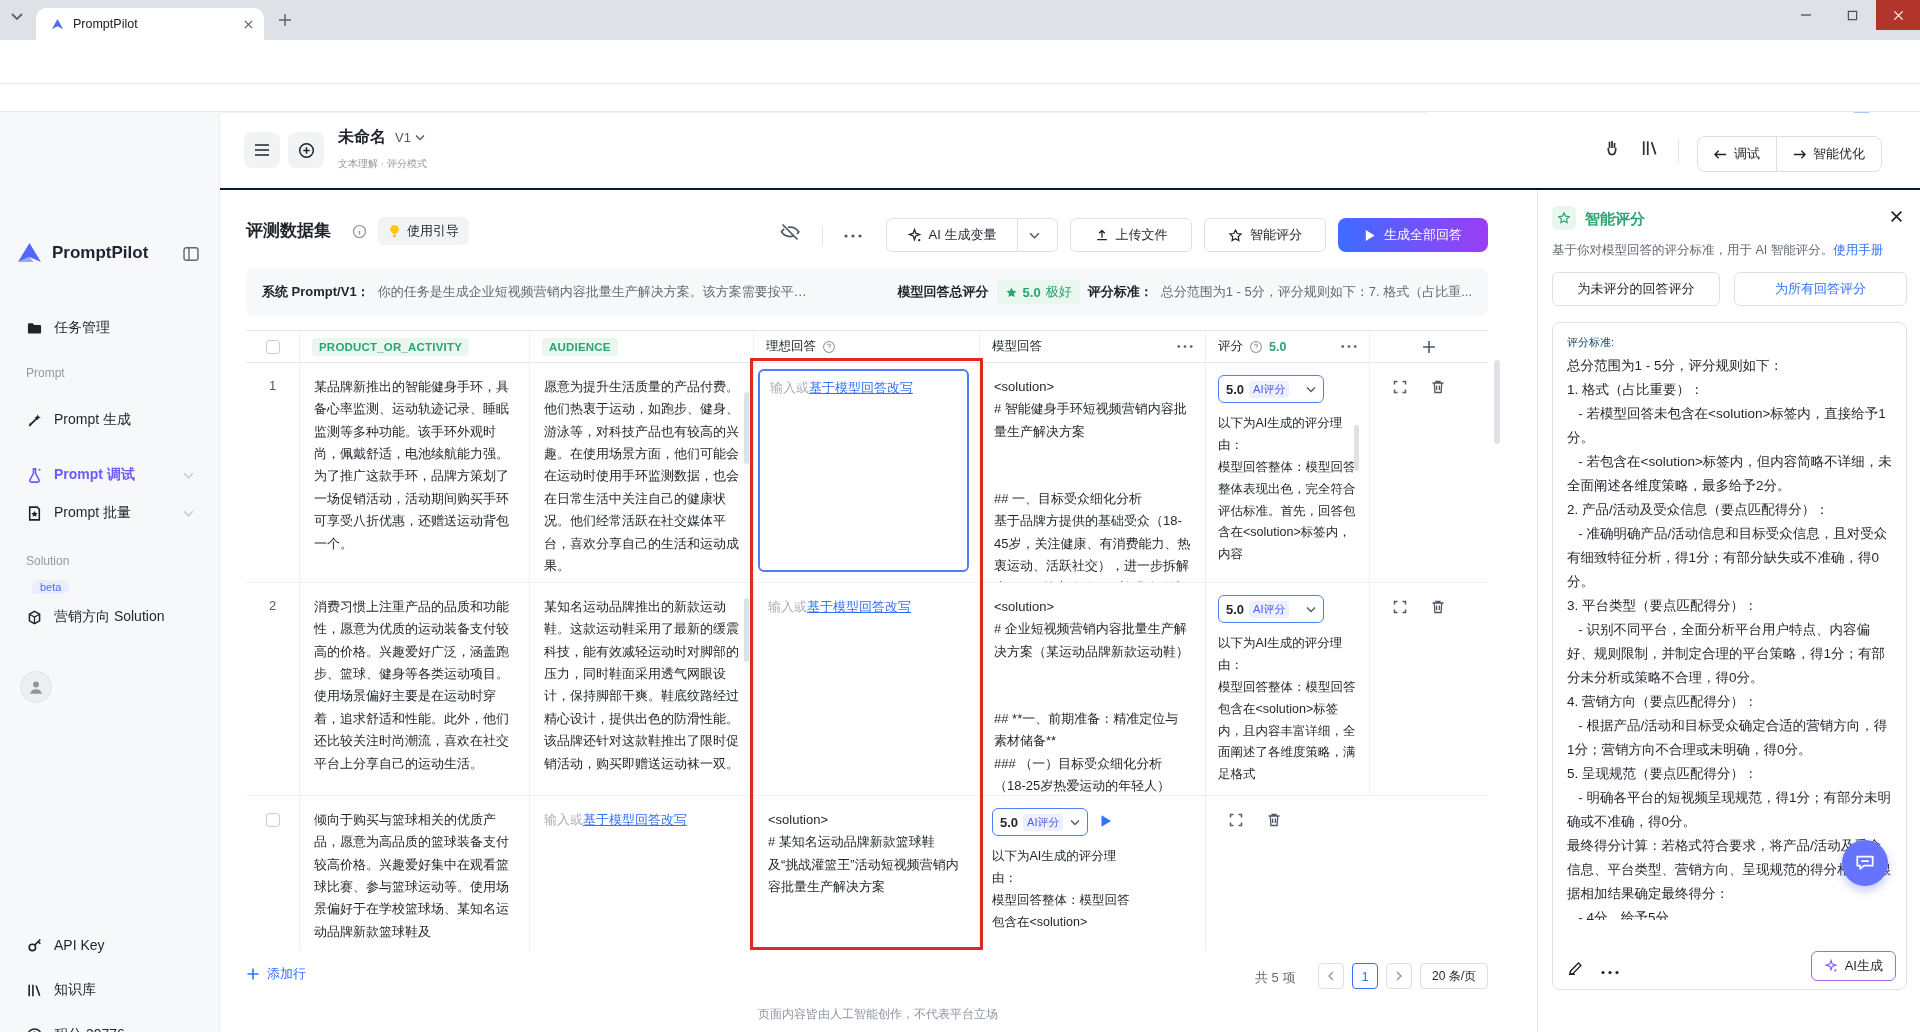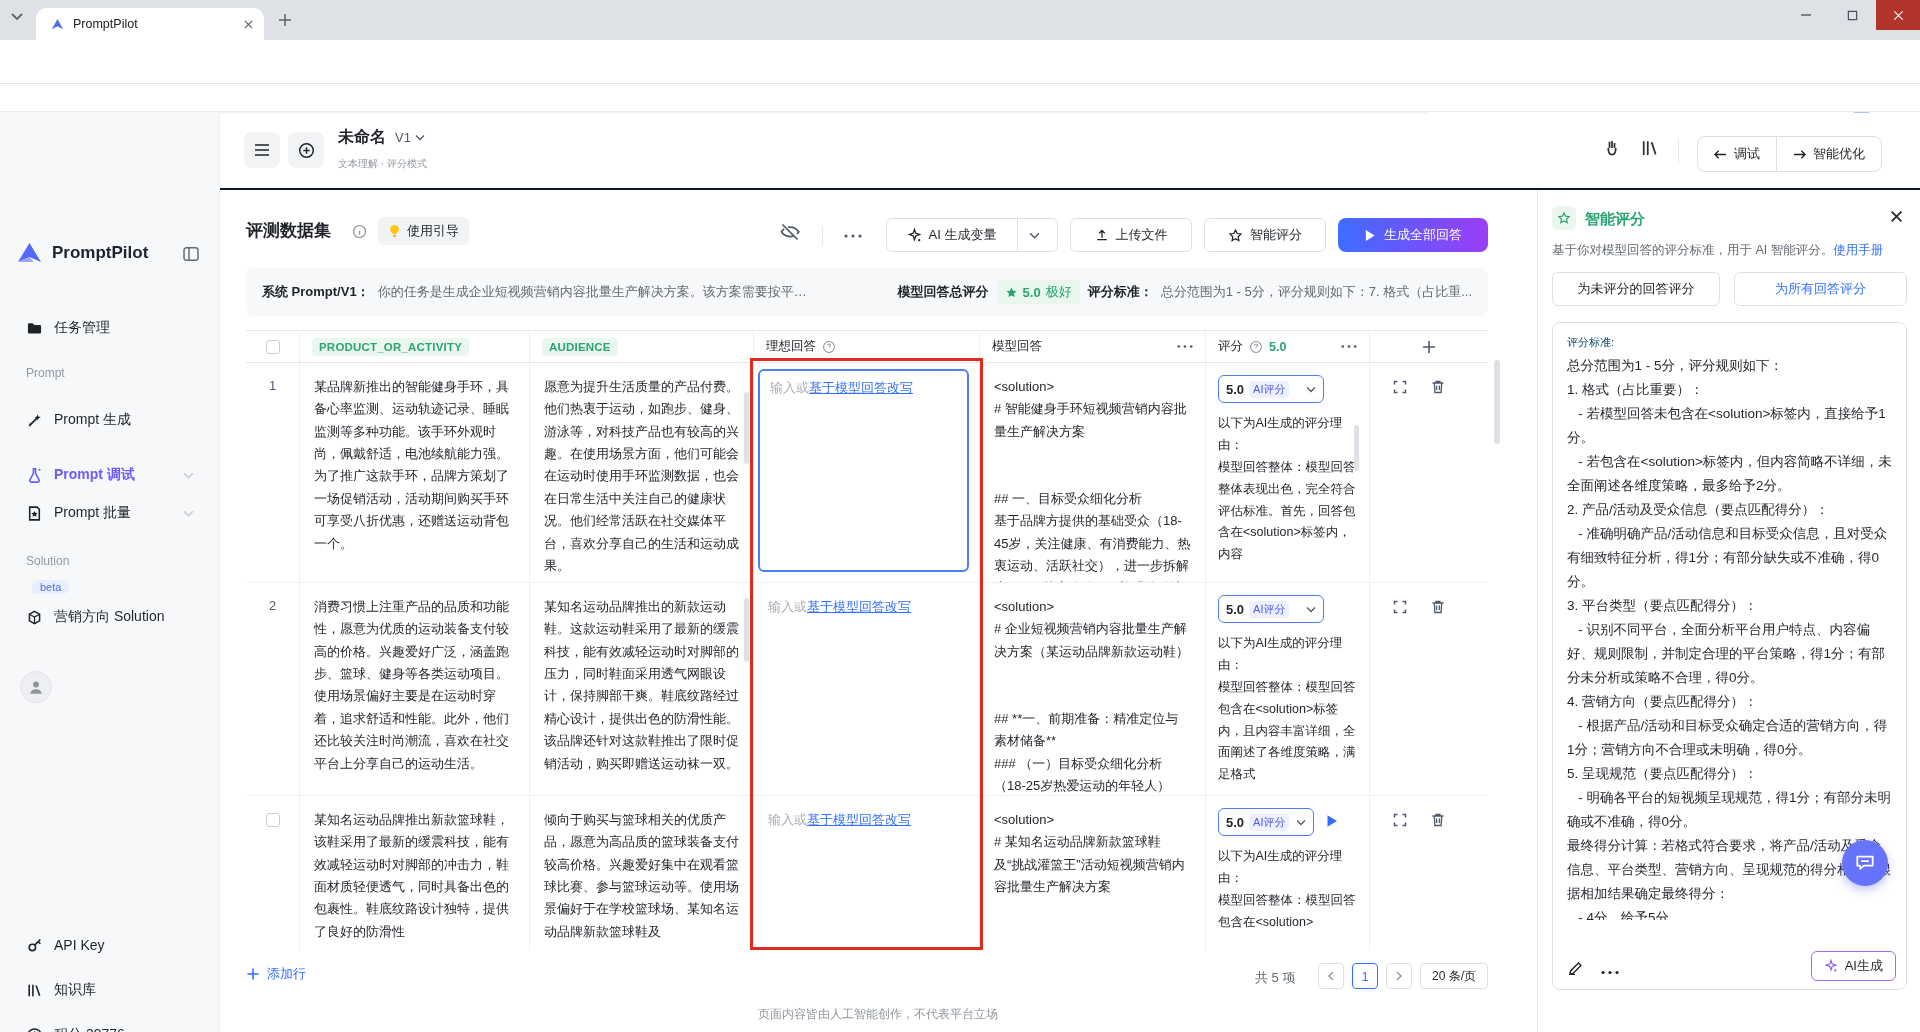--- a/index.html
+++ b/index.html
@@ -516,21 +516,20 @@
             <path d="M2.5 4h11M6 4V2.5h4V4M4.3 4l.6 9.5h6.2l.6-9.5M6.6 6.5v4.5M9.4 6.5v4.5" fill="none" stroke="currentColor" stroke-width="1.3"></path>
           </svg>
         </div>
     </div>
   </div>
 
   <div class="trow" style="height:155px">
     <div class="cell" style="display:flex;justify-content:center;padding-top:17px">
         <span class="cbx"></span>
       </div>
-    <div class="cell body-cell">某知名运动品牌推出新款篮球鞋，该鞋采用了最新的缓震科技，能有效减轻运动时对脚部的冲击力，鞋面材质轻便透气，同时具备出色的包裹性。鞋底纹路设计独特，提供了良好的防滑性</div>
     <div class="cell body-cell">倾向于购买与篮球相关的优质产品，愿意为高品质的篮球装备支付较高价格。兴趣爱好集中在观看篮球比赛、参与篮球运动等。使用场景偏好于在学校篮球场、某知名运动品牌新款篮球鞋及</div>
     <div class="cell body-cell">
       <span class="ph-gray">输入或</span><span class="ph-link">基于模型回答改写</span>
     </div>
     <div class="cell body-cell pre">&lt;solution&gt;
 # 某知名运动品牌新款篮球鞋及“挑战灌篮王”活动短视频营销内容批量生产解决方案</div>
     <div class="cell">
       <div class="scoresel" style="width:96px">
         <span style="font-weight:700">5.0</span>
         <span class="aitag">AI评分</span>

